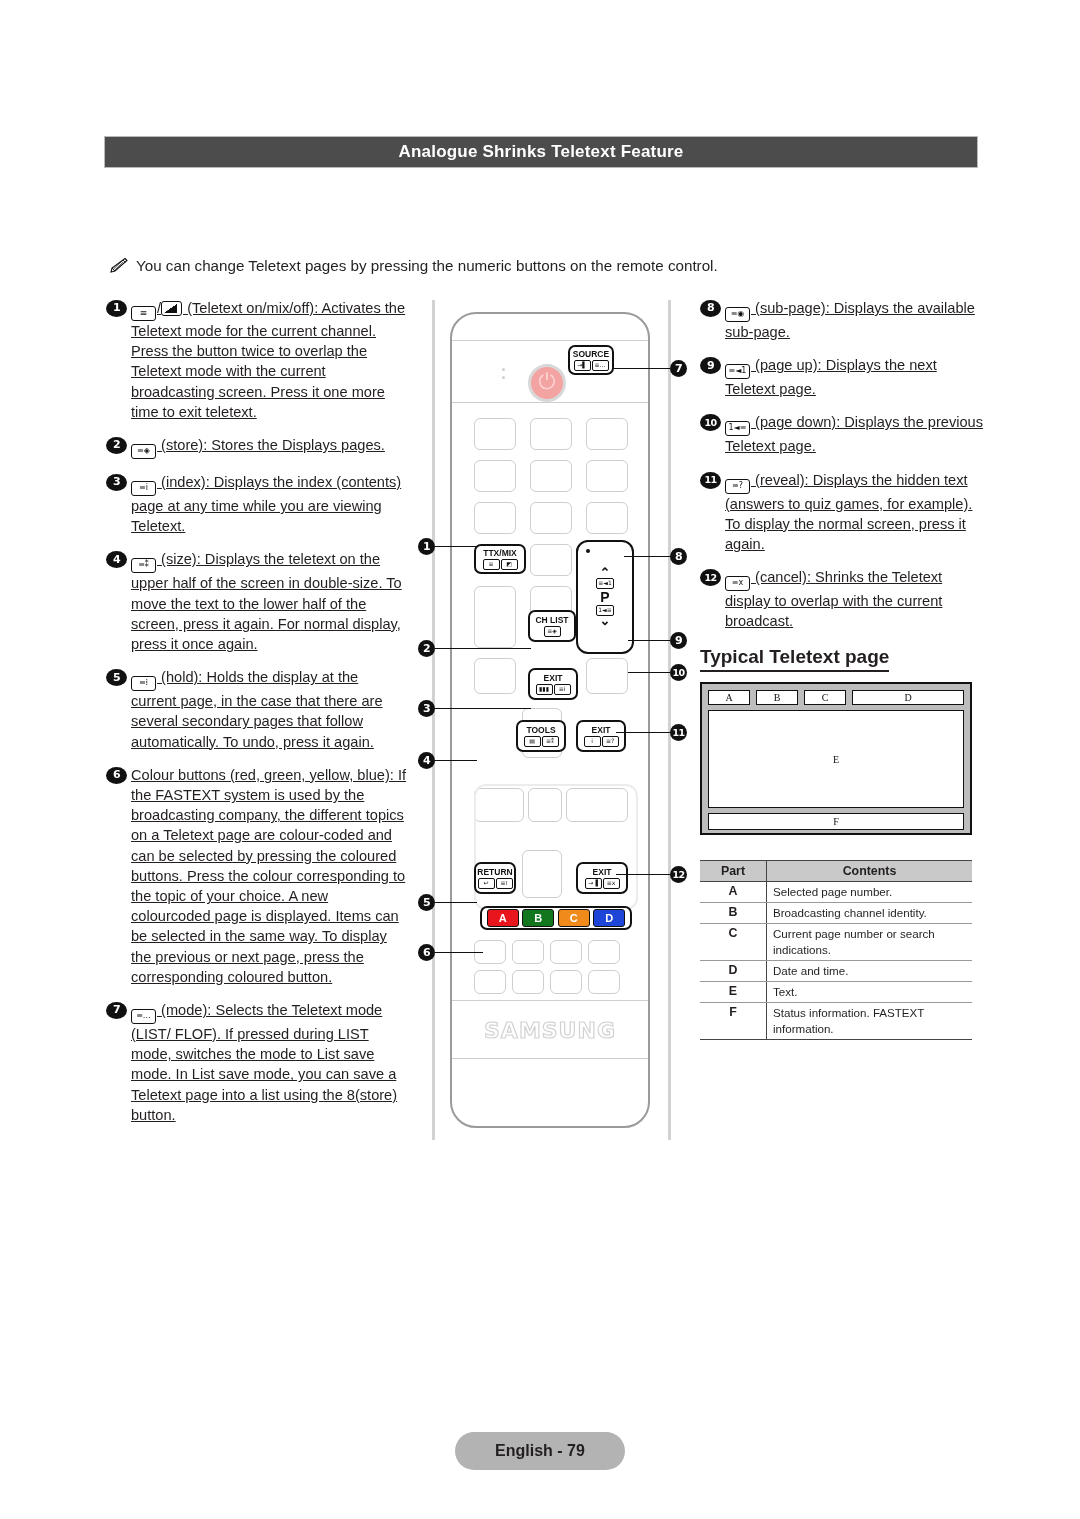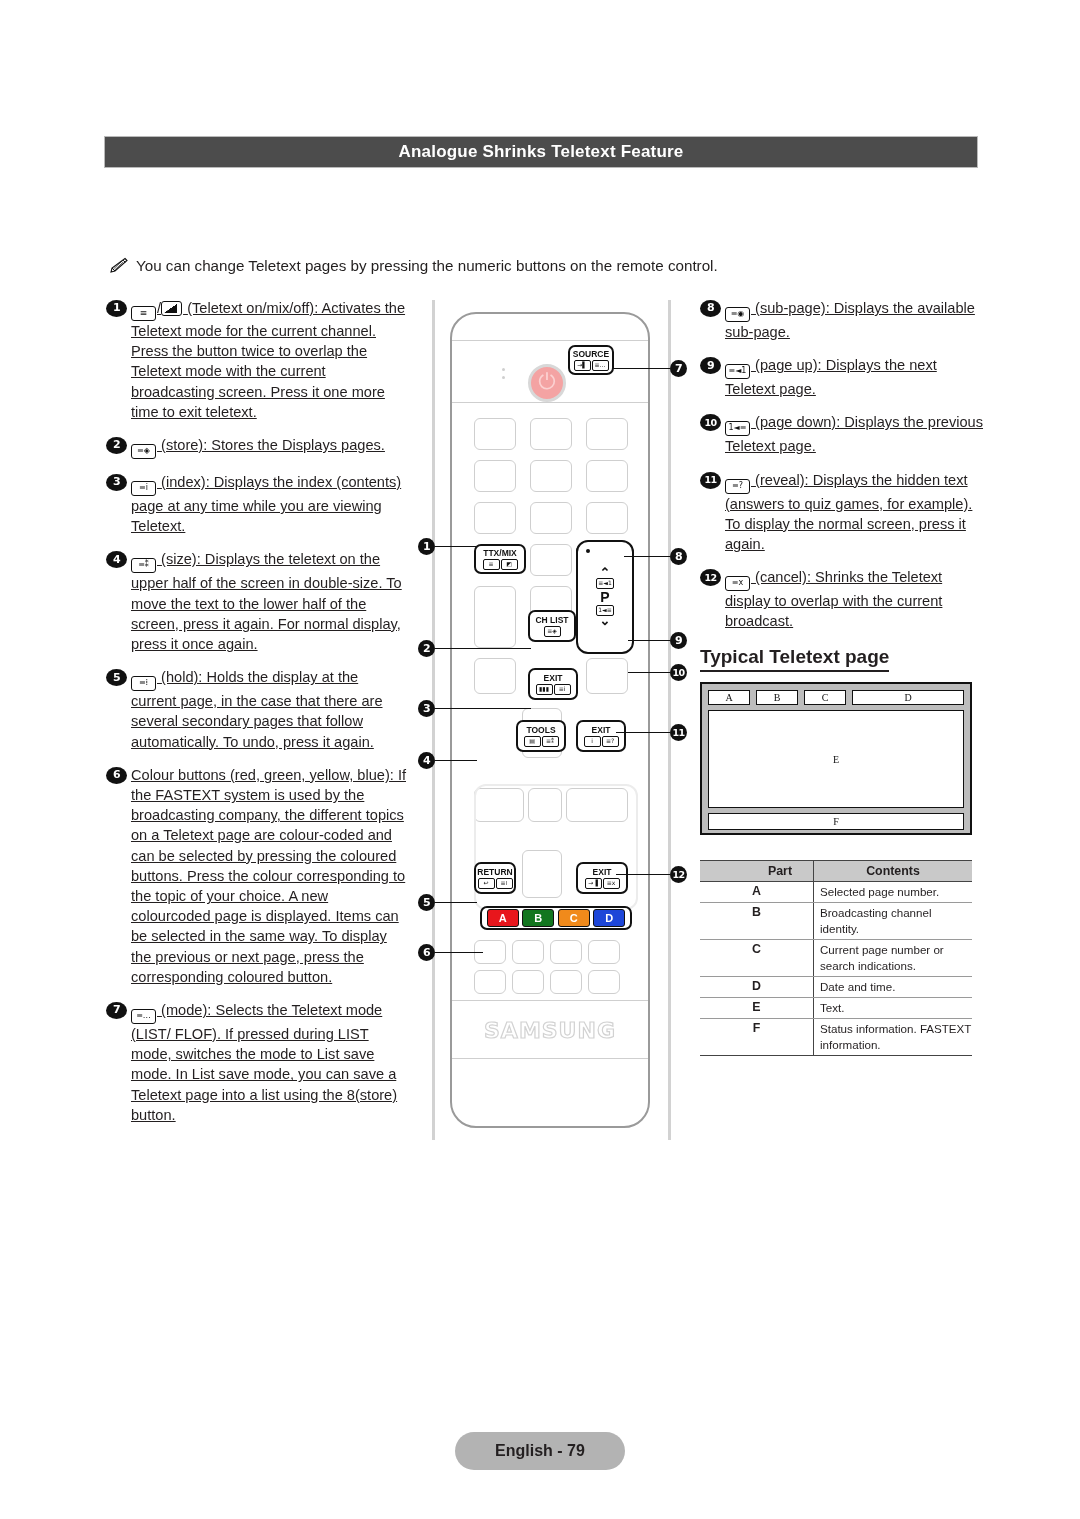--- a/index.html
+++ b/index.html
@@ -101,21 +101,21 @@
 
   
   .parts{
     position:absolute;left:700px;top:860px;width:272px;
     border-collapse:collapse;font-size:11.6px;color:#231f20;
   }
   .parts th{
     background:#c9c9c9;border-top:1.6px solid #444;border-bottom:1.6px solid #444;
     padding:3px 0;font-weight:bold;font-size:12.4px;
   }
-  .parts th.p{width:66px;border-right:1.6px solid #444;padding-left:47px;}
+  .parts th.p{width:66px;border-right:1.6px solid #444;}
   .parts td{border-bottom:1px solid #9a9a9a;padding:2px 0 2px 0;vertical-align:top;}
   .parts td.p{text-align:center;font-weight:bold;border-right:1.6px solid #444;font-size:12.4px;}
   .parts td.c{padding-left:6px;line-height:16px;}
   .parts tr:last-child td{border-bottom:1.6px solid #444;}
 
   
   .remote-wrap{position:absolute;left:418px;top:300px;width:268px;height:840px;}
   .remote{
     position:absolute;left:32px;top:12px;width:200px;height:816px;
     border:2.5px solid #9a9a9a;border-radius:26px;background:#fff;box-sizing:border-box;

